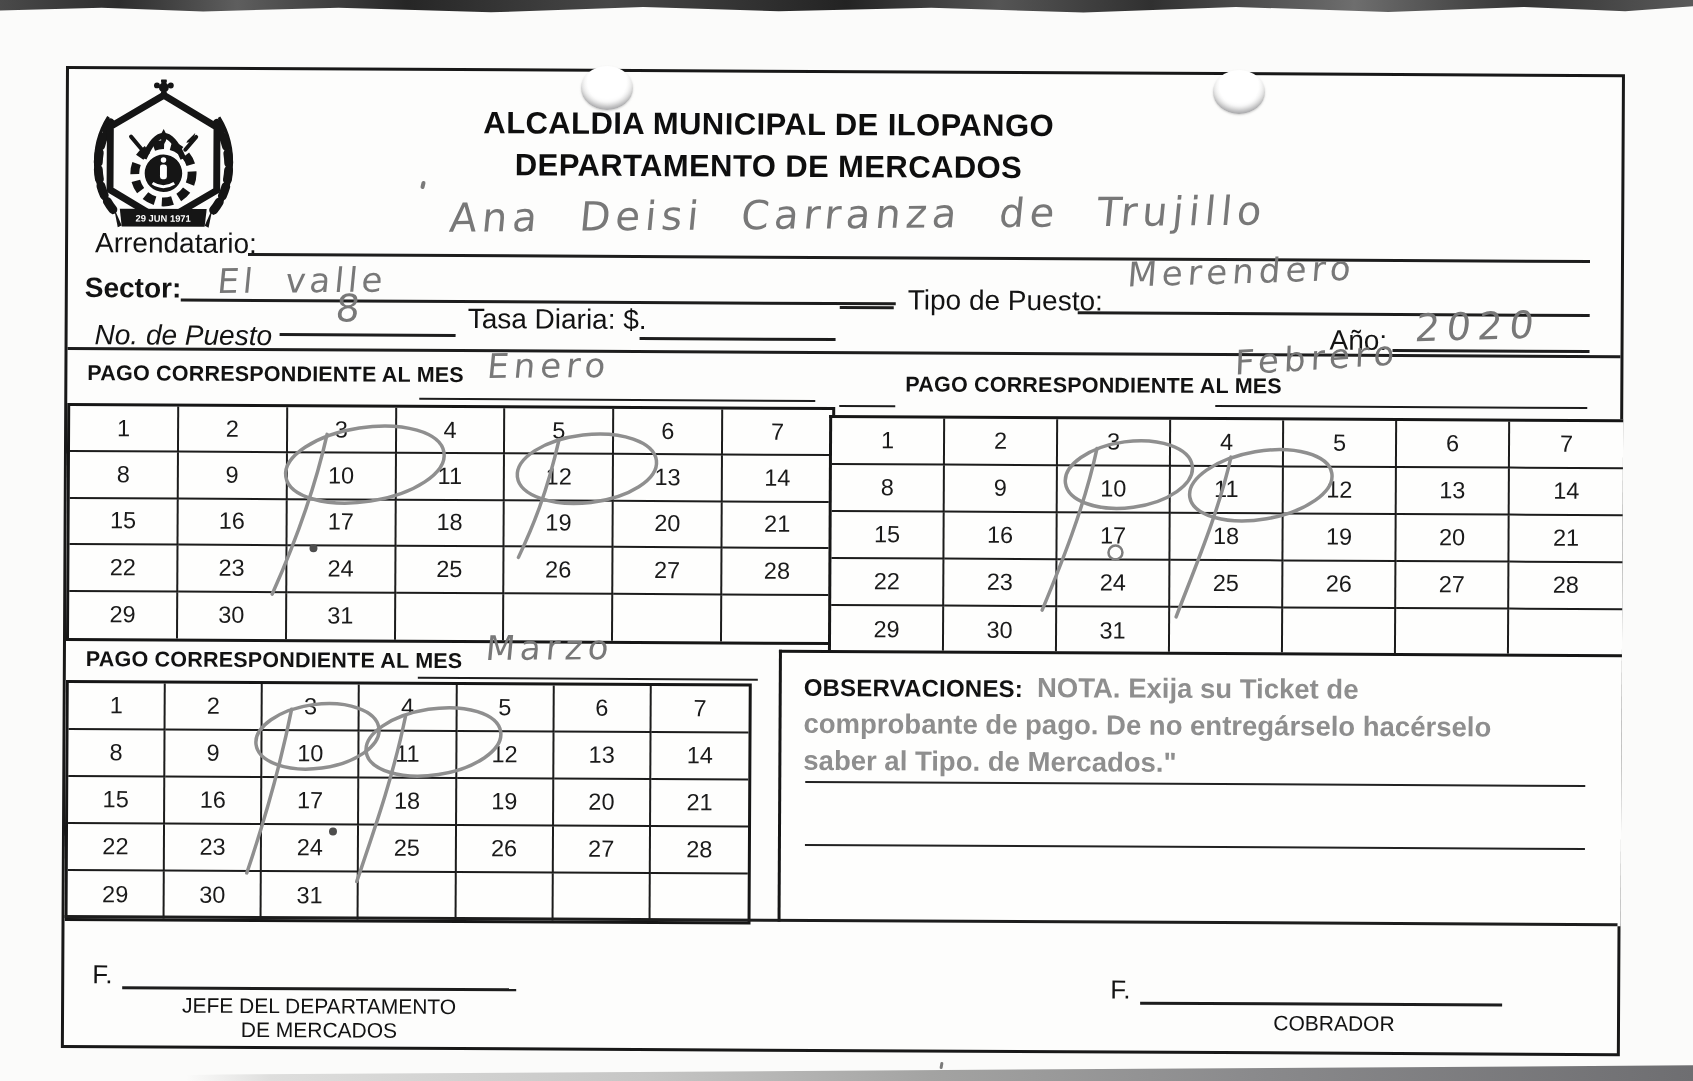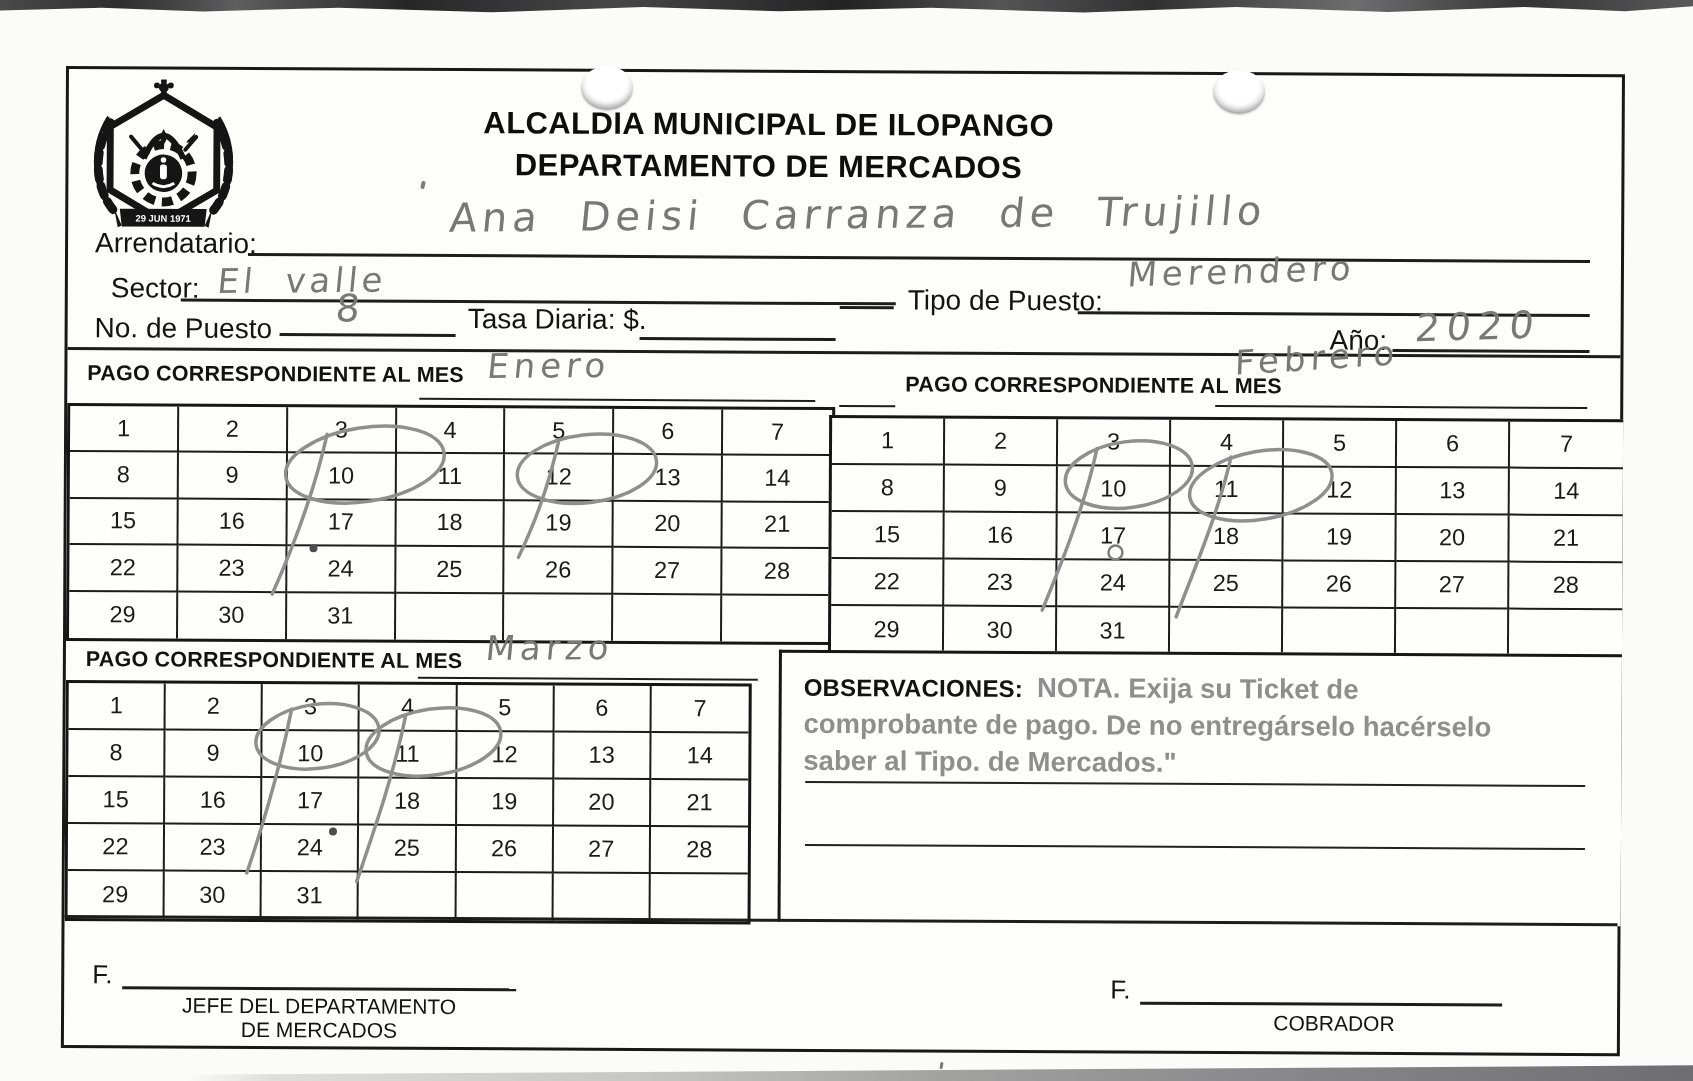--- a/index.html
+++ b/index.html
@@ -91,30 +91,30 @@
       <text x="80" y="144" text-anchor="middle" font-size="9.5" font-weight="bold" font-family="Liberation Sans, sans-serif" fill="#ffffff">29 JUN 1971</text>
     </svg>
 
     <div class="title" style="top:34px;">ALCALDIA MUNICIPAL DE ILOPANGO</div>
     <div class="title" style="top:76px;">DEPARTAMENTO DE MERCADOS</div>
 
     <div class="label" style="left:27px;top:158px;">Arrendatario:</div>
     <div class="line" style="left:180px;top:183px;width:1342px;"></div>
     <div class="hand" style="left:340px;top:118px;width:900px;text-align:center;font-size:40px;letter-spacing:5px;word-spacing:20px;">Ana Deisi Carranza de Trujillo</div>
 
-    <div class="label" style="left:43px;top:203px;">Sector:</div>
+    <div class="label" style="left:17px;top:203px;font-weight:bold;">Sector:</div>
     <div class="line" style="left:113px;top:229px;width:715px;"></div>
     <div class="hand" style="left:150px;top:190px;font-size:34px;letter-spacing:4px;word-spacing:14px;">El valle</div>
 
     <div class="line" style="left:772px;top:233px;width:54px;"></div>
     <div class="label" style="left:840px;top:211px;">Tipo de Puesto:</div>
     <div class="line" style="left:1010px;top:237px;width:512px;"></div>
     <div class="hand" style="left:1060px;top:176px;font-size:34px;letter-spacing:5px;transform:skewX(-6deg) rotate(-2deg);">Merendero</div>
 
-    <div class="label" style="left:27px;top:243px;">No. de Puesto</div>
+    <div class="label" style="left:27px;top:250px;font-style:italic;">No. de Puesto</div>
     <div class="line" style="left:212px;top:263px;width:176px;"></div>
     <div class="hand" style="left:268px;top:216px;font-size:38px;">8</div>
 
     <div class="label" style="left:400px;top:232px;">Tasa Diaria: $.</div>
     <div class="line" style="left:572px;top:265px;width:196px;"></div>
     <div class="hand" style="left:600px;top:234px;font-size:30px;"></div>
 
     <div class="label" style="left:1262px;top:249px;">Año:</div>
     <div class="line" style="left:1325px;top:273px;width:197px;"></div>
     <div class="hand" style="left:1348px;top:228px;font-size:38px;letter-spacing:7px;transform:skewX(-8deg) rotate(-2deg);">2020</div>

